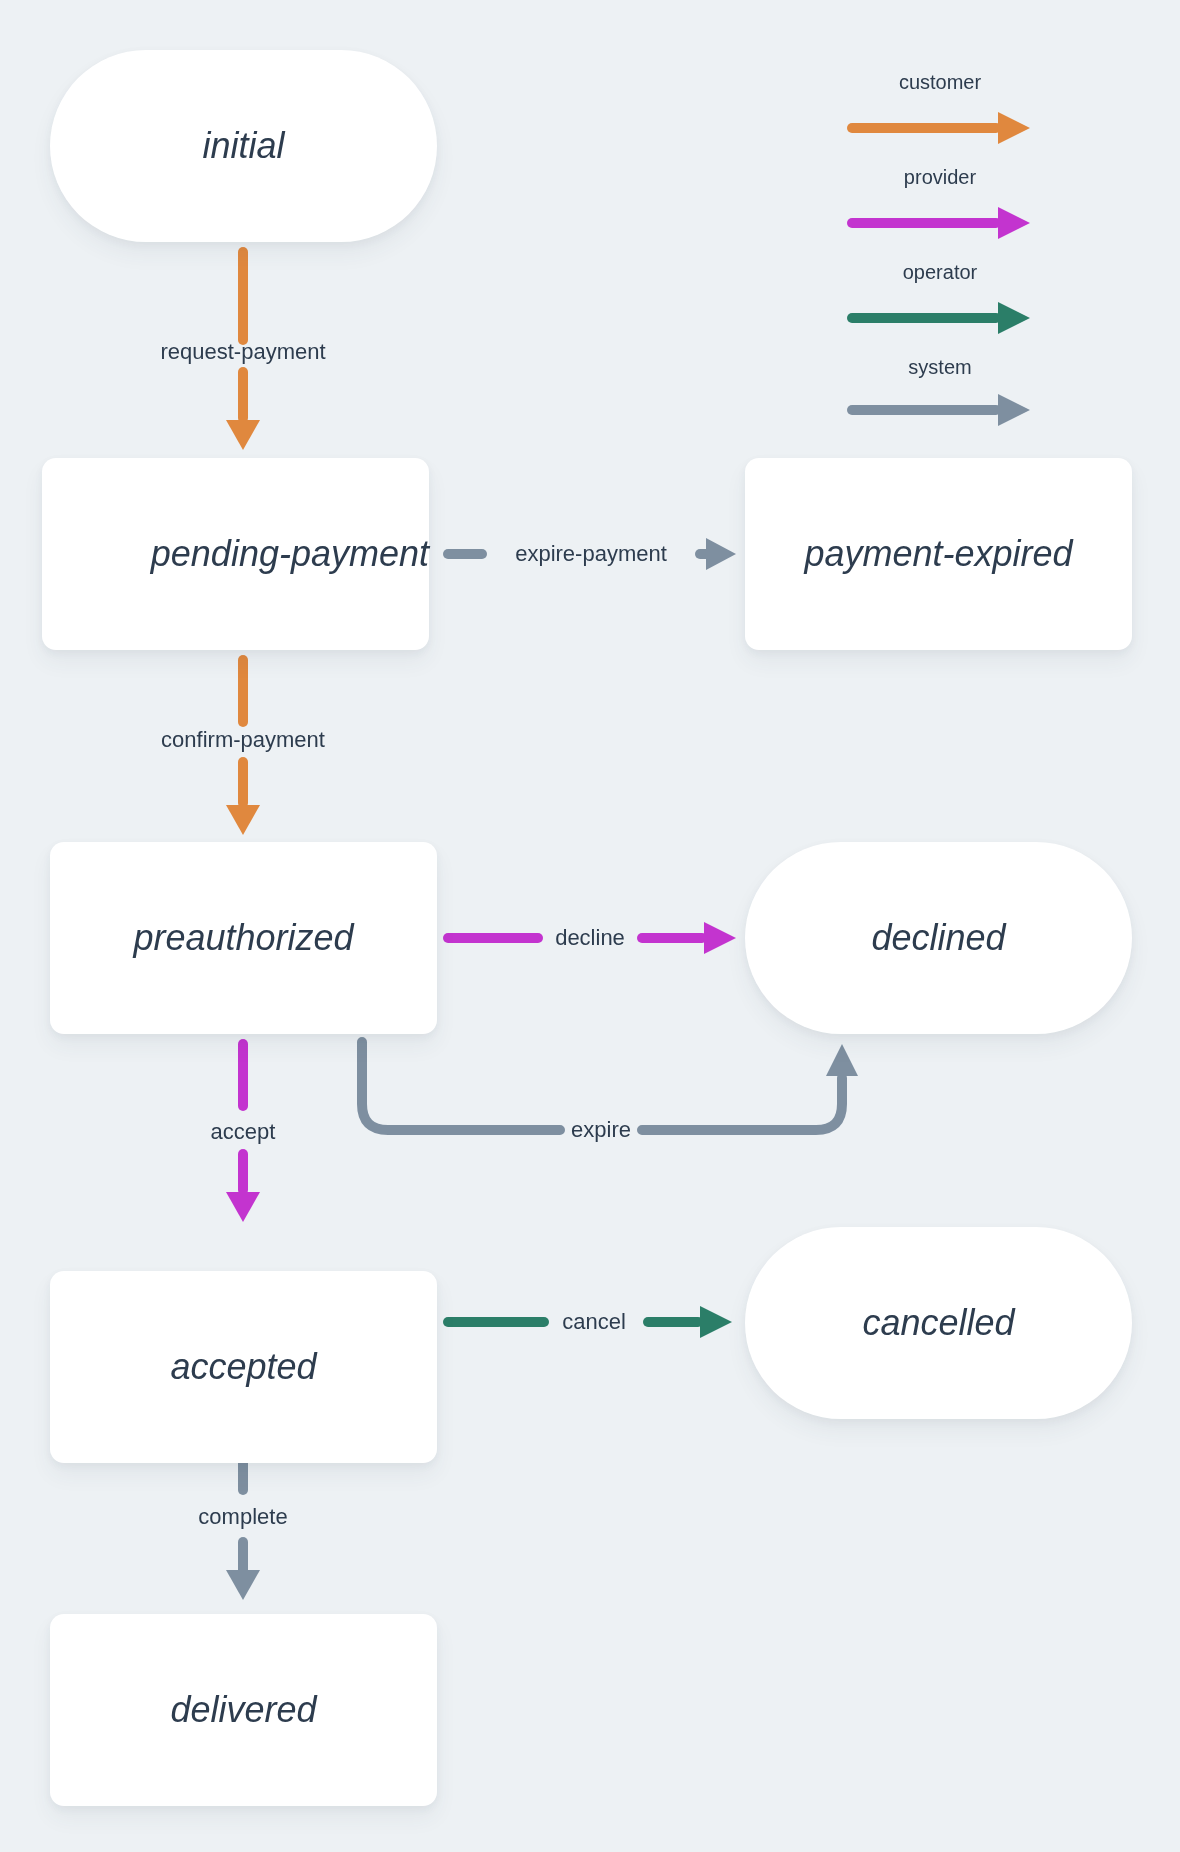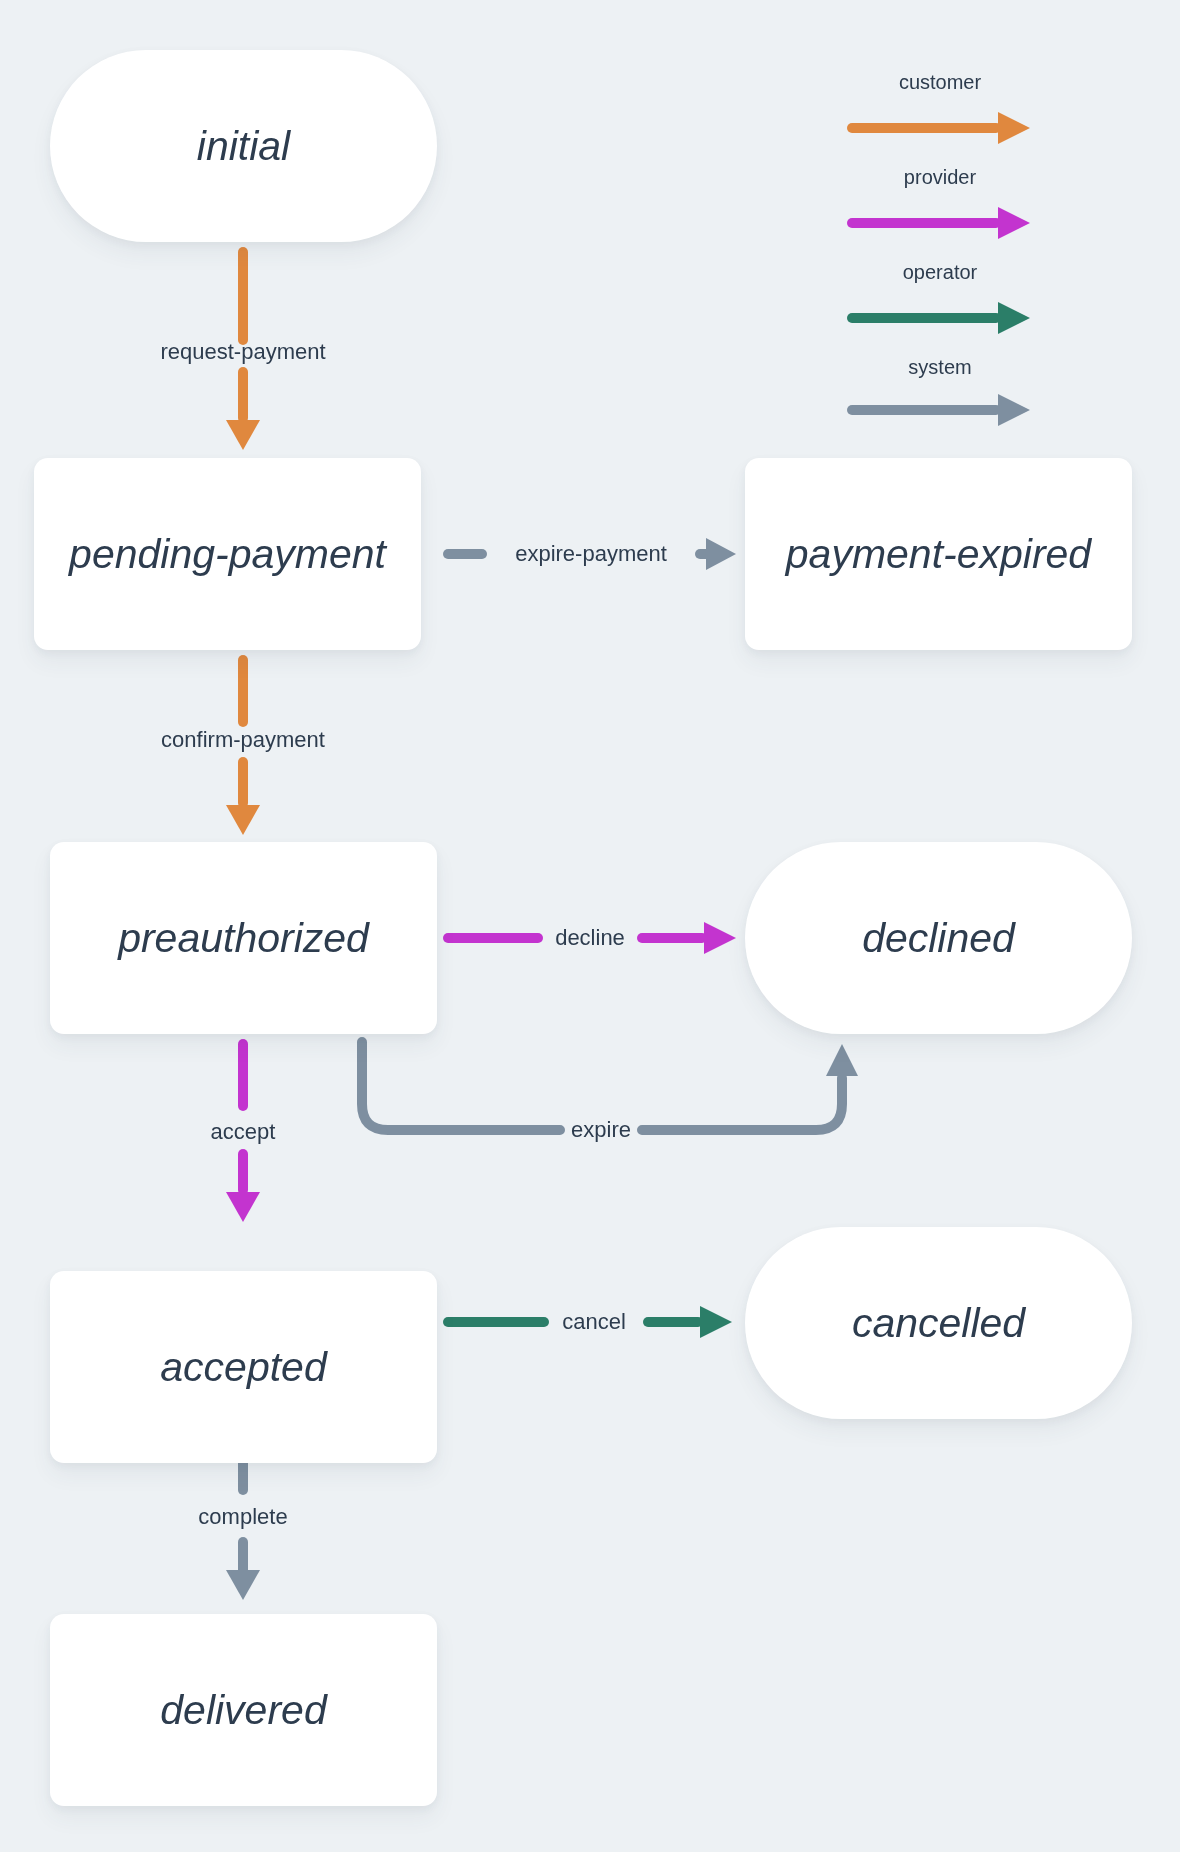--- a/index.html
+++ b/index.html
@@ -11,21 +11,21 @@
     overflow:hidden;
   }
   .edges-layer{position:absolute;left:0;top:0;}
   .edge-line{fill:none;stroke-width:10;stroke-linecap:round;}
   .node{
     position:absolute;
     width:387px;height:192px;
     background:var(--node_fill,#fff);
     display:flex;align-items:center;justify-content:center;
     color:var(--text,#2d3c4e);
-    font-size:41px;font-style:italic;
+    font-size:36px;font-style:italic;
     box-shadow:0 12px 22px rgba(44,60,78,0.06),0 3px 8px rgba(44,60,78,0.05);
   }
   .node.rect{border-radius:14px;}
   .node.pill{border-radius:96px;}
   .edge-label{
     position:absolute;transform:translate(-50%,-50%);
     color:var(--text,#2d3c4e);
     font-size:22px;white-space:nowrap;
   }
   .legend-label{
@@ -108,21 +108,21 @@
   </svg>
 
   <div class="legend-label" style="left:940px;top:82px;">customer</div>
   <div class="legend-label" style="left:940px;top:177px;">provider</div>
   <div class="legend-label" style="left:940px;top:272px;">operator</div>
   <div class="legend-label" style="left:940px;top:367px;">system</div>
 
   <div class="node pill" style="left:50px;top:50px;">
       <span>initial</span>
     </div>
-  <div class="node rect" style="left:34px;top:458px;">
+  <div class="node rect" style="left:42px;top:458px;justify-content:flex-end;">
       <span>pending-payment</span>
     </div>
   <div class="node rect" style="left:745px;top:458px;">
       <span>payment-expired</span>
     </div>
   <div class="node rect" style="left:50px;top:842px;">
       <span>preauthorized</span>
     </div>
   <div class="node pill" style="left:745px;top:842px;">
       <span>declined</span>

